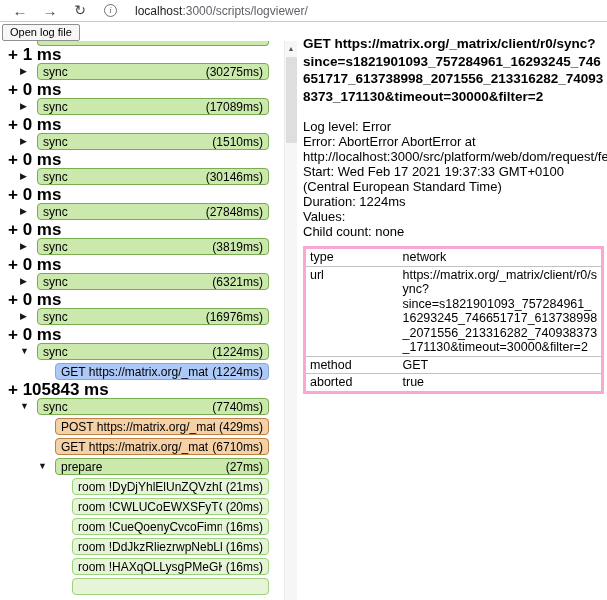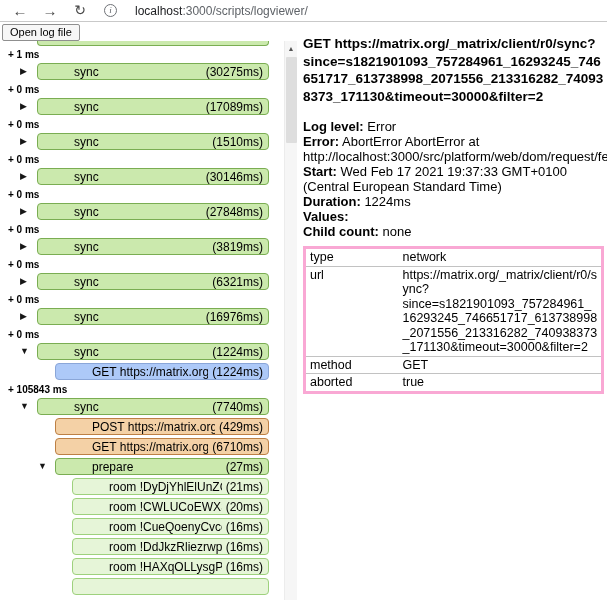--- a/index.html
+++ b/index.html
@@ -28,34 +28,34 @@
   .open-btn {
     margin:2px 0 0 2px; height:17px; font-size:11px; font-family:"Liberation Sans", sans-serif;
     padding:0 7px 1px; background:#f7f7f7; border:1px solid #8f8f8f; border-radius:2px; color:#000;
   }
   .tree {
     position:absolute; top:19px; left:0; right:0; bottom:0;
     overflow:hidden; padding-right:14px;
   }
   
   .offset {
-    font-weight:bold; font-size:10px; line-height:13px;
+    font-weight:bold; font-size:17px; line-height:13px;
     margin:2px 0 2px 8px; white-space:nowrap;
   }
   .row { position:relative; height:17px; margin-bottom:3px; }
   .arrow {
     position:absolute; top:4px; font-size:9px; line-height:9px; color:#161616; cursor:default;
   }
   .node {
     position:absolute; top:0; right:14px; height:17px;
     border:1px solid; border-radius:4px; padding:0 5px;
     display:flex; justify-content:space-between; align-items:center;
     font-size:12px; line-height:14px; overflow:hidden;
   }
-  .node .caption { white-space:nowrap; overflow:hidden;margin-left:31px; }
+  .node .caption { white-space:nowrap; overflow:hidden; }
   .node .time { white-space:nowrap; margin-left:4px; }
   .node.green      { background:var(--green_bg);      border-color:var(--green_border); }
   .node.lightgreen { background:var(--lightgreen_bg); border-color:var(--lightgreen_border); }
   .node.orange     { background:var(--orange_bg);     border-color:var(--orange_border); }
   .node.blue       { background:var(--blue_bg);       border-color:var(--blue_border); }
   .partial-top {
     margin:0 14px 2px 37px; height:5px;
     background:var(--green_bg); border:1px solid var(--green_border); border-top:none;
     border-radius:0 0 4px 4px;
   }
@@ -69,21 +69,21 @@
     font-size:7px; color:#555; cursor:default;
   }
   .scroll-thumb { position:absolute; top:16px; left:1px; width:11px; height:86px; background:#dedede; border-radius:1px; }
   
   .right-pane { flex:1; padding:13px 3px 0 6px; overflow:hidden; font-size:13px; }
   .detail-title {
     font-weight:bold; font-size:13.5px; line-height:17.5px;
     overflow-wrap:break-word; word-wrap:break-word; margin:0 0 14px 0;
   }
   .dline { line-height:15px; overflow-wrap:break-word; }
-  .dline b { font-weight:bold;text-align:right; }
+  .dline b { font-weight:normal;text-align:right; }
   .dline .err-url { white-space:nowrap; }
   .values-table {
     border-collapse:collapse; width:100%; margin-top:7px;
     font-size:12.5px; table-layout:fixed;
     border:3px solid #f9a8d4;
   }
   .values-table td {
     border-top:1px solid #c2c2c2; border-bottom:1px solid #c2c2c2;
     padding:1px 3px 1px 4px; vertical-align:top; line-height:14.5px;
   }

